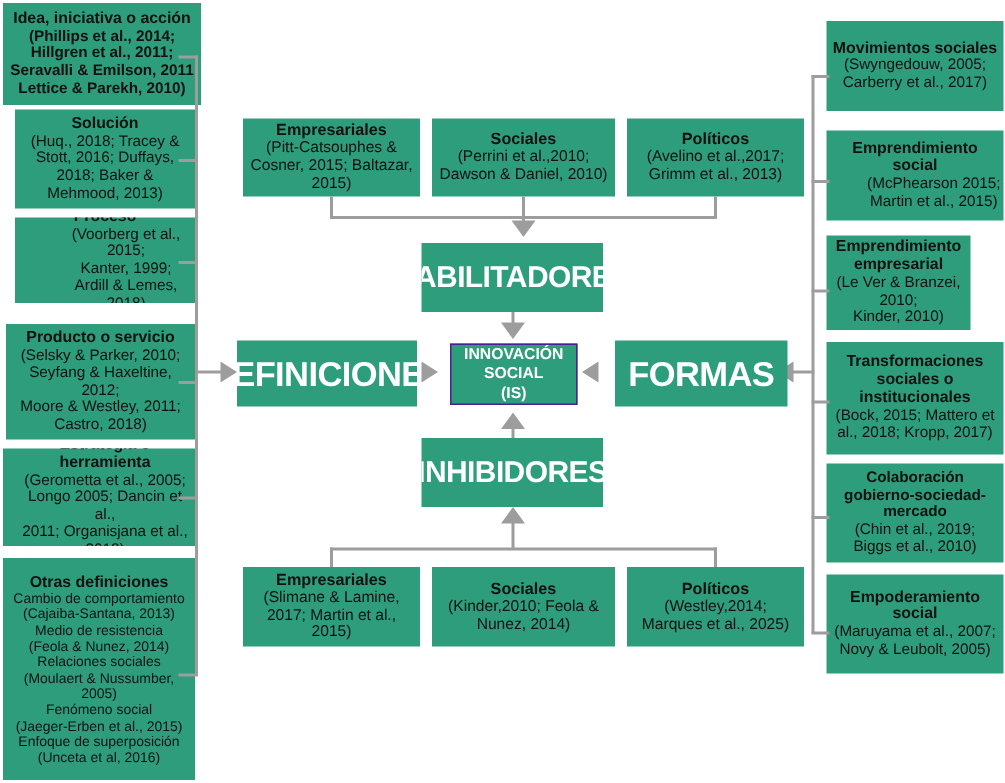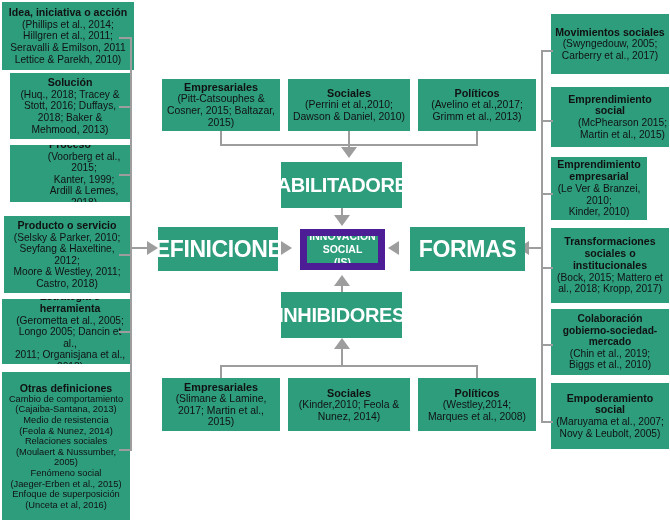--- a/index.html
+++ b/index.html
@@ -41,21 +41,21 @@
     color: #ffffff;
     font-weight: bold;
     letter-spacing: -0.4px;
     font-family: "Liberation Sans", sans-serif;
   }
   .big.t22 { font-size: 20px; }
   .big.t24 { font-size: 23px; }
 
   .core {
     background: #2d9d7c;
-    border: 7px solid #4c1d95;
+    border: 1px solid #4c1d95;
     color: #ffffff;
     font-weight: bold;
     font-size: 10.5px;
     line-height: 1.25;
   }
 
   
   .ln { position: absolute; background: #9d9d9d; }
   .hl { height: 1.6px; }
   .vl { width: 1.6px; }
@@ -66,21 +66,21 @@
   .arw-d { border-left: 8px solid transparent; border-right: 8px solid transparent; border-top: 11px solid #9d9d9d; }
   .arw-u { border-left: 8px solid transparent; border-right: 8px solid transparent; border-bottom: 11px solid #9d9d9d; }
 </style>
 </head>
 <body>
 
 <div id="stage">
 
   <div class="box side" style="left:2px; top:2px; width:132px; height:68px;">
     <span class="ttl">Idea, iniciativa o acción</span>
-    <span class="refs" style="white-space: pre-line;">(Phillips et al., 2014;
+    <span class="refs" style="white-space: pre-line; font-weight: bold;">(Phillips et al., 2014;
 Hillgren et al., 2011;
 Seravalli &amp; Emilson, 2011
 Lettice &amp; Parekh, 2010)</span>
   </div>
 
   <div class="box side" style="left:10px; top:73px; width:120px; height:66px;">
     <span class="ttl">Solución</span>
     <span class="refs" style="white-space: pre-line;">(Huq., 2018; Tracey &amp;
 Stott, 2016; Duffays,
 2018; Baker &amp;
@@ -258,16 +258,16 @@
 
   <div class="box src" style="left:288px; top:378px; width:122px; height:53px;">
     <span class="ttl">Sociales</span>
     <span class="refs" style="white-space: pre-line;">(Kinder,2010; Feola &amp;
 Nunez, 2014)</span>
   </div>
 
   <div class="box src" style="left:418px; top:378px; width:118px; height:53px;">
     <span class="ttl">Políticos</span>
     <span class="refs" style="white-space: pre-line;">(Westley,2014;
-Marques et al., 2008)</span>
+Marques et al., 2025)</span>
   </div>
 
 </div>
 
 </body></html>

